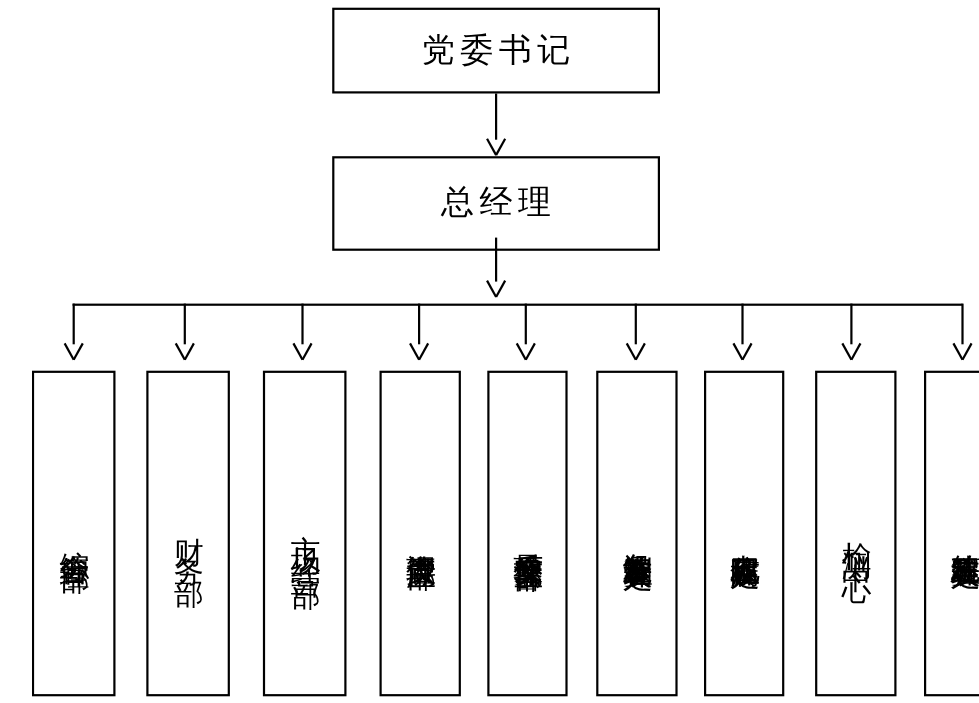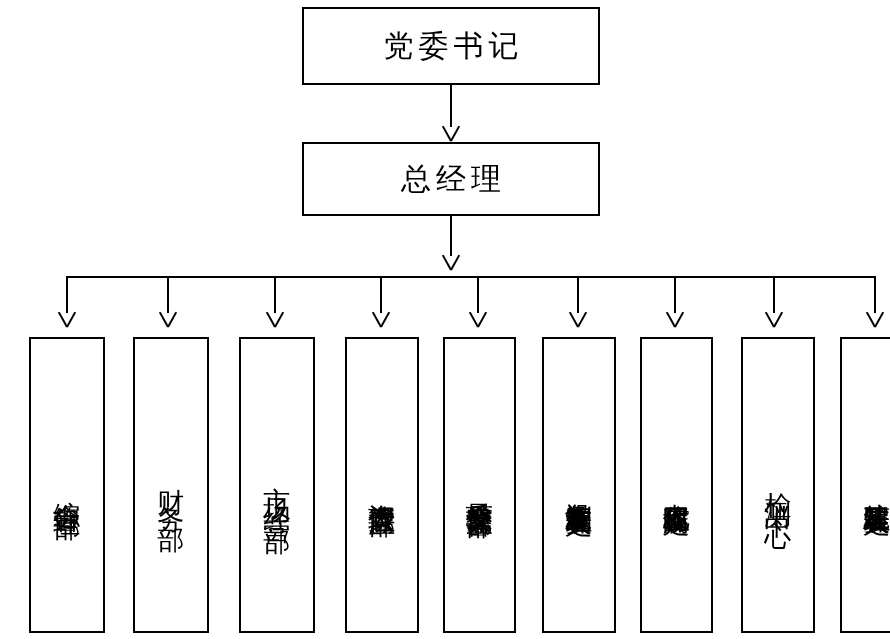--- a/index.html
+++ b/index.html
@@ -38,21 +38,21 @@
     height: 78px;
   }
   .node.top .label {
     font-size: 30px;
     letter-spacing: 5px;
     text-indent: 5px;
     line-height: 1;
     white-space: nowrap;
   }
   #node-party { top: 7px; }
-  #node-gm    { top: 142px; height: 74px; }
+  #node-gm    { top: 142px; height: 86px; }
 
   
   .node.leaf {
     top: 337px;
     height: 296px;
     padding: 6px 0;
   }
   .node.leaf .label {
     writing-mode: vertical-rl;
     text-orientation: upright;

